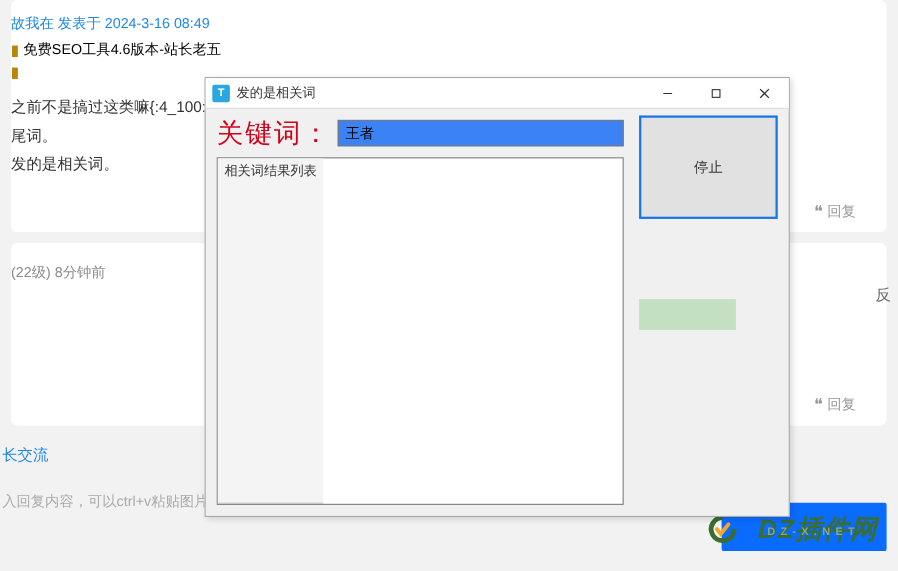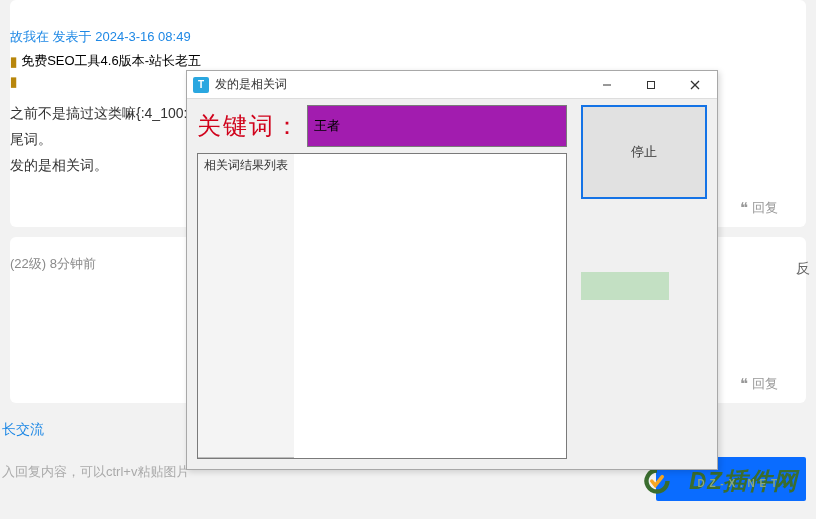--- a/index.html
+++ b/index.html
@@ -184,23 +184,23 @@
   .kw-label {
     font-family: "KaiTi","STKaiti",serif;
     font-size: 24px;
     color: #d0021b;
     letter-spacing: 2px;
     white-space: nowrap;
     text-align: right;
   }
   .kw-input {
     flex: 1;
-    height: 42px;
+    height: 24px;
     border: 1px solid #7a7a7a;
-    background: #a21caf;
+    background: #3b82f6;
     padding: 2px 6px;
     font-size: 13px;
   }
   .result-box {
     flex: 1;
     border: 1px solid #7a7a7a;
     background: #fff;
     display: flex;
     flex-direction: row;
   }
@@ -241,21 +241,21 @@
     align-self: flex-start;
     margin-top: 60px;
   }
 
 </style>
 </head>
 <body>
 
 <div class="forum-bg">
 
-  <div class="forum-card" style="padding-top:20px;">
+  <div class="forum-card" style="padding-top:4px;">
     <div class="post-header">故我在 发表于 2024-3-16 08:49</div>
     <div class="attach-line">
       <span class="bar-icon">▮</span>
       <span>免费SEO工具4.6版本-站长老五</span>
     </div>
     <div class="attach-line">
       <span class="bar-icon">▮</span>
     </div>
     <div class="post-body">
       <p>之前不是搞过这类嘛{:4_100:}</p>

